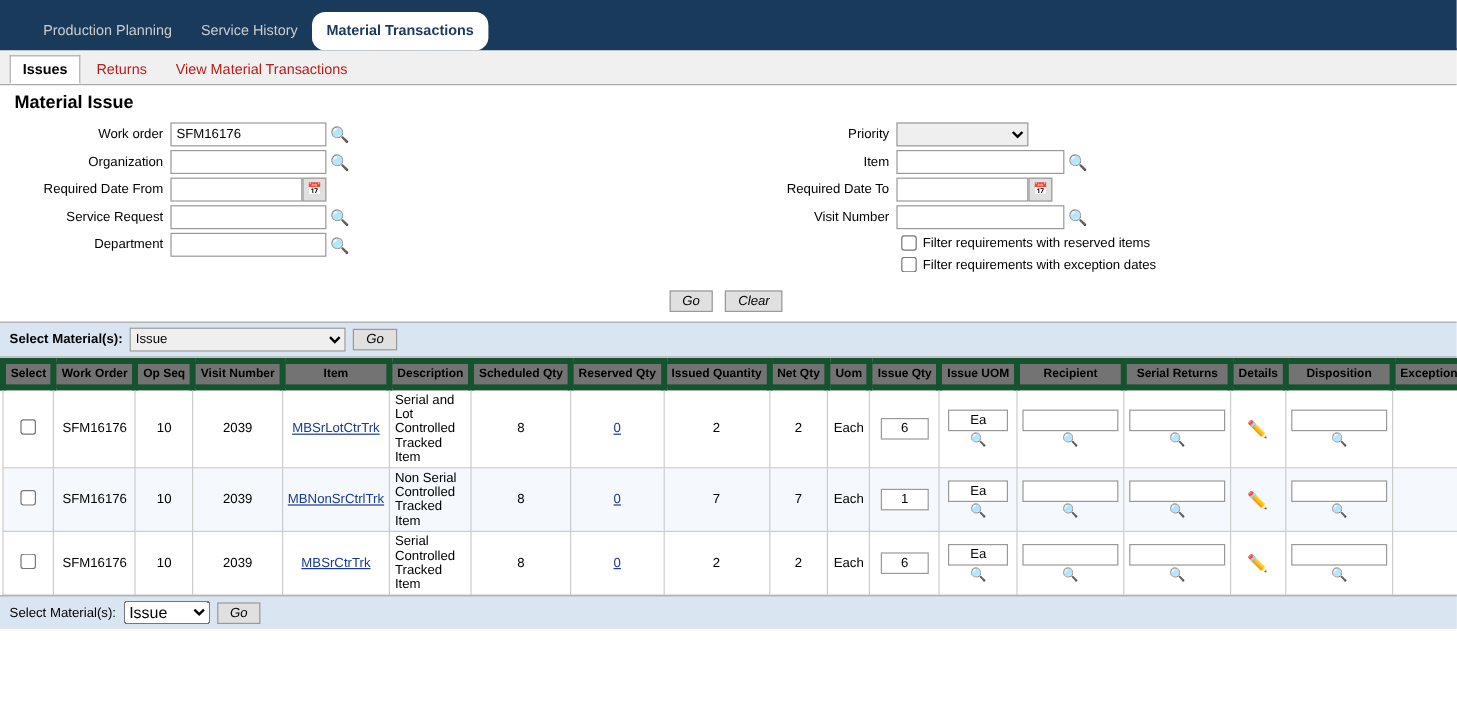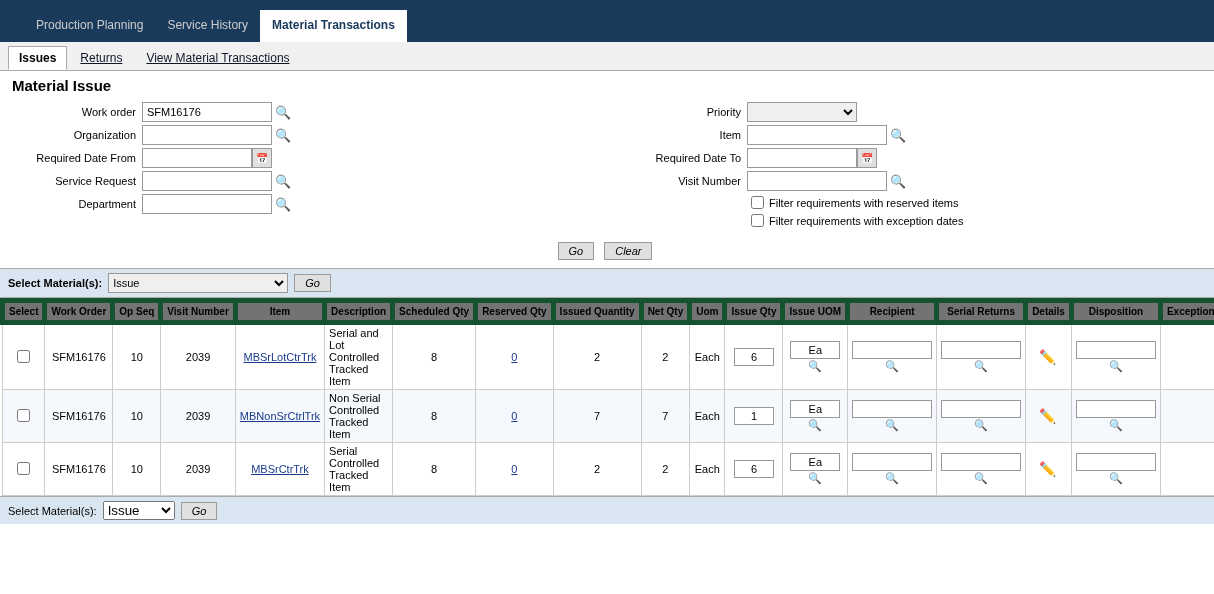--- a/index.html
+++ b/index.html
@@ -22,37 +22,37 @@
       white-space: nowrap;
       border-bottom: 2px solid transparent;
       margin-bottom: -2px;
     }
     .top-nav-item.active {
       color: #fff;
       background: #fff;
       color: #1a3a5c;
       font-weight: bold;
       border-bottom: 2px solid #fff;
+      border-radius: 11px;
     }
 
     
     .sub-tabs {
       display: flex;
       border-bottom: 1px solid #aaa;
       padding: 4px 8px 0;
       background: #f0f0f0;
     }
     .sub-tab {
       padding: 4px 10px;
       cursor: pointer;
       font-size: 12px;
-      color: #0f172a;
+      color: #b91c1c;
       border: 1px solid transparent;
       margin-right: 2px;
-      text-decoration: underline;
     }
     .sub-tab.active {
       background: #fff;
       border: 1px solid #aaa;
       border-bottom: 1px solid #fff;
       color: #000;
       text-decoration: none;
       font-weight: bold;
     }
 

